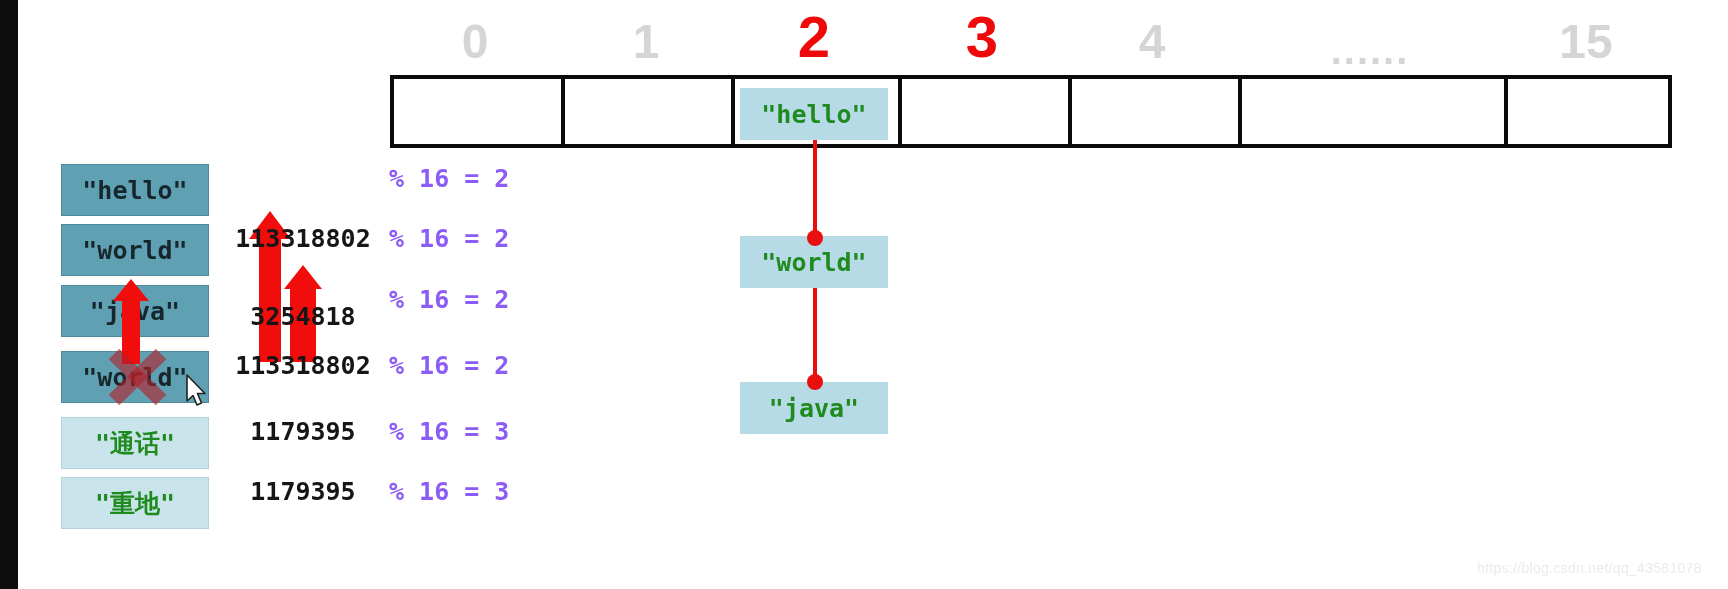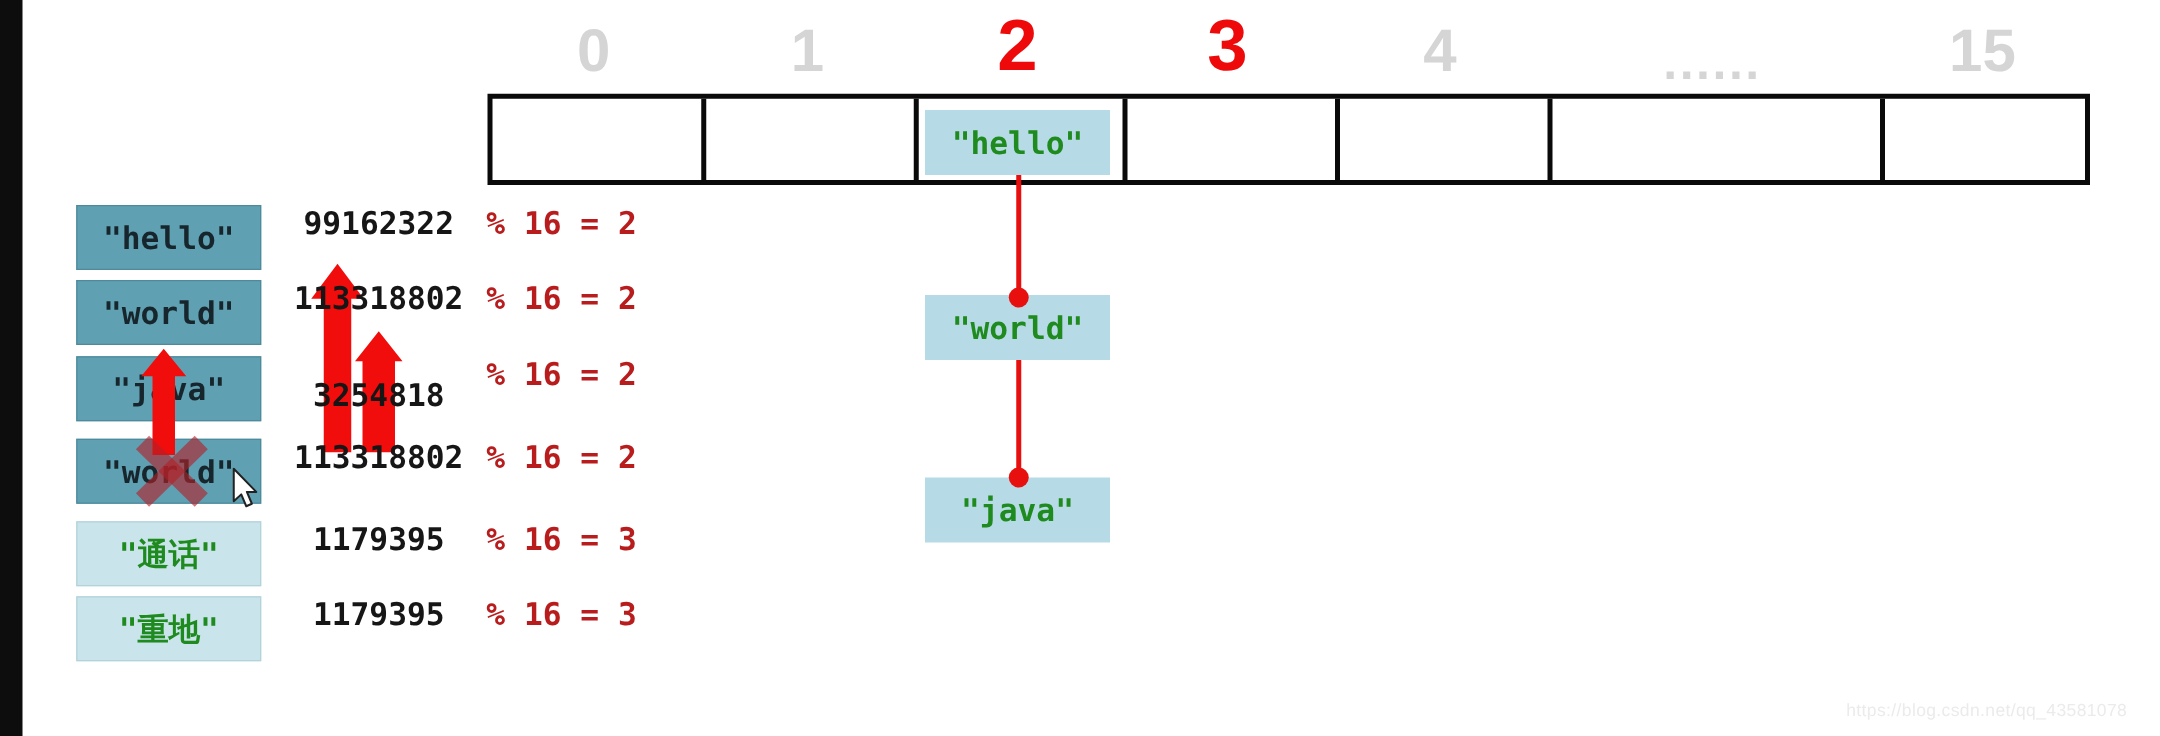--- a/index.html
+++ b/index.html
@@ -47,21 +47,21 @@
     font:bold 25px "DejaVu Sans Mono",monospace;z-index:1;
   }
   .keybox.dark{background:#5fa0b2;color:#17262c;border:1px solid #4f8a9b;box-sizing:border-box;}
   .keybox.light{background:#c9e4eb;color:#1f8b1f;border:1px solid #b3d2da;box-sizing:border-box;}
   .hash{
     position:absolute;left:228px;width:150px;text-align:center;line-height:52px;
     font:bold 25px "DejaVu Sans Mono",monospace;color:#161616;z-index:3;
   }
   .mod{
     position:absolute;left:389px;line-height:52px;white-space:pre;
-    font:bold 25px "DejaVu Sans Mono",monospace;color:#b91c1c;z-index:3;
+    font:bold 25px "DejaVu Sans Mono",monospace;color:#8b5cf6;z-index:3;
   }
 
   .overlay{position:absolute;z-index:2;}
   .xmark{position:absolute;z-index:3;}
   .cursor{position:absolute;z-index:6;}
 
   .watermark{
     position:absolute;left:1477px;top:560px;width:250px;
     font:14px "Liberation Sans",sans-serif;color:#ebebeb;letter-spacing:.3px;z-index:0;
   }
@@ -94,21 +94,20 @@
   </div>
 
   <div class="vline" style="top:140px;height:98px"></div>
   <div class="dot" style="top:230px"></div>
   <div class="chainbox" style="top:236px">"world"</div>
   <div class="vline" style="top:288px;height:94px"></div>
   <div class="dot" style="top:374px"></div>
   <div class="chainbox" style="top:382px">"java"</div>
 
   <div class="keybox dark" style="top:164px">"hello"</div>
-  <div class="hash" style="top:164px">99162322</div>
   <div class="mod" style="top:164px">% 16 = 2</div>
 
   <div class="keybox dark" style="top:224px">"world"</div>
   <div class="hash" style="top:224px">113318802</div>
   <div class="mod" style="top:224px">% 16 = 2</div>
 
   <div class="keybox dark" style="top:285px">"java"</div>
   <div class="hash" style="top:302px">3254818</div>
   <div class="mod" style="top:285px">% 16 = 2</div>
 

